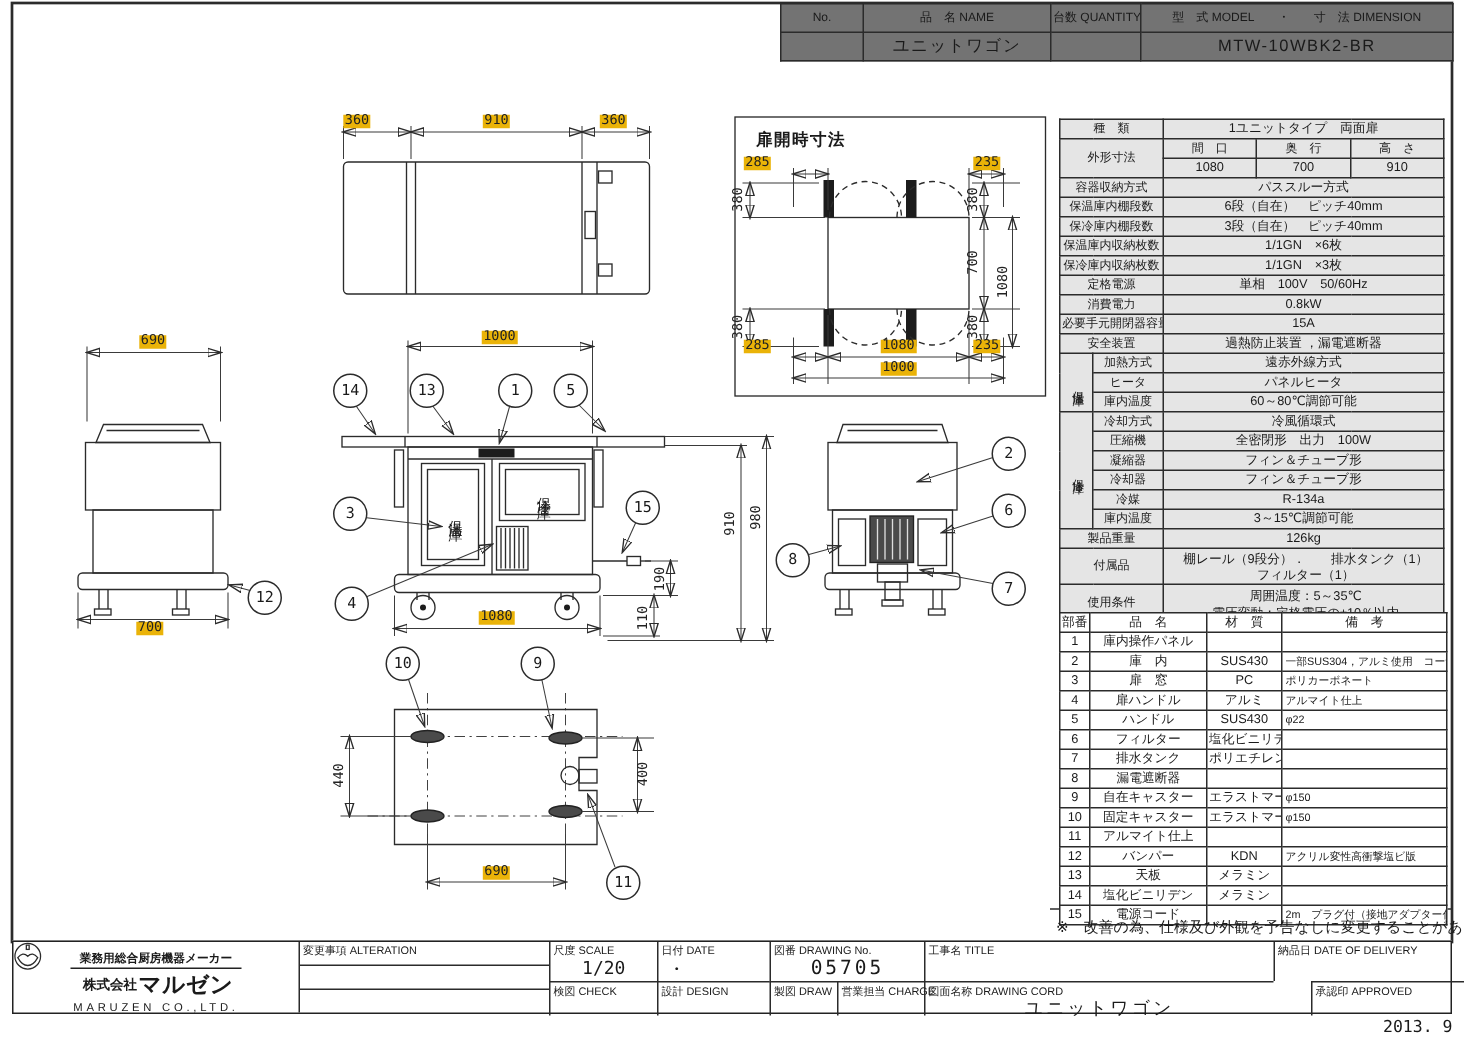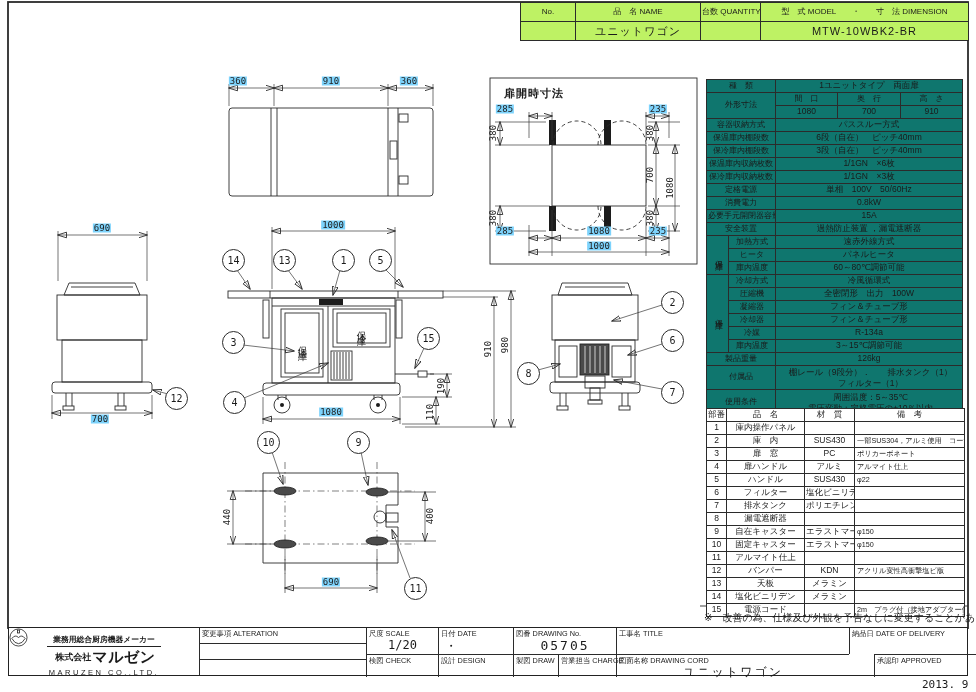--- a/index.html
+++ b/index.html
@@ -7,41 +7,41 @@
          font-family:"Liberation Sans","DejaVu Sans",sans-serif;color:#1a1a1a;}
   svg{position:absolute;left:0;top:0;}
   svg line,svg rect,svg path,svg polygon,svg circle,svg ellipse{stroke:#2b2b2b;stroke-width:0.9;fill:none;}
   svg .dimln{stroke:#3a3a3a;stroke-width:0.7;}
   svg .dash{stroke-dasharray:4 3;}
   svg .cl{stroke-dasharray:7 3 1.5 3;stroke-width:0.6;}
   svg .fill{fill:#1c1c1c;stroke:none;}
   svg .gfill{fill:#4a4a4a;stroke:#222;}
   
   .dim{position:absolute;font:9px "DejaVu Sans Mono",monospace;color:#222;white-space:nowrap;
-       transform:translate(-50%,-50%);z-index:3;background:#7dd3fc;padding:0 1px;line-height:1;}
+       transform:translate(-50%,-50%);z-index:3;background:#eab308;padding:0 1px;line-height:1;}
   .dim.rot{transform:translate(-50%,-50%) rotate(-90deg);background:transparent;}
   .view-title{position:absolute;font-weight:bold;font-size:11px;letter-spacing:1px;
        transform:translate(-50%,-50%);white-space:nowrap;z-index:3;}
   .vdoor{position:absolute;writing-mode:vertical-rl;font-size:9.5px;letter-spacing:2px;
        transform:translate(-50%,-50%);z-index:3;}
   
   .balloon{position:absolute;width:21px;height:21px;border:1px solid #2b2b2b;border-radius:50%;
        background:#fff;display:flex;align-items:center;justify-content:center;
        font:10px "DejaVu Sans Mono",monospace;z-index:3;}
   
   table{border-collapse:collapse;table-layout:fixed;}
   td,th{border:1px solid #2b2b2b;font-size:8.5px;text-align:center;padding:0 1px;
        height:12px;line-height:1.1;overflow:hidden;white-space:nowrap;font-weight:normal;}
   
-  #headtable{position:absolute;left:520px;top:2px;width:448px;z-index:2;background:#bef264;}
+  #headtable{position:absolute;left:520px;top:2px;width:448px;z-index:2;background:#737373;}
   #headtable td{height:18px;}
   #headtable .hl{font-size:8px;}
   #headtable .hv{font-size:11px;letter-spacing:1px;}
   
-  #spectable{position:absolute;left:706px;top:79px;width:256px;z-index:2;background:#0f766e;}
+  #spectable{position:absolute;left:706px;top:79px;width:256px;z-index:2;background:#e5e5e5;}
   #spectable .lb{font-size:8px;}
   #spectable .grp{width:22px;padding:0;}
   #spectable .vtext{writing-mode:vertical-rl;letter-spacing:1px;font-size:8px;}
   #spectable .ml{text-align:left;padding-left:4px;white-space:normal;}
   #spectable .ml div{line-height:1.25;text-align:center;}
   
   #partstable{position:absolute;left:706px;top:408px;width:258px;z-index:2;background:#fff;}
   #partstable td:last-child{font-size:7.2px;text-align:left;padding-left:2px;}
   #partstable th{font-size:8.5px;}
   

